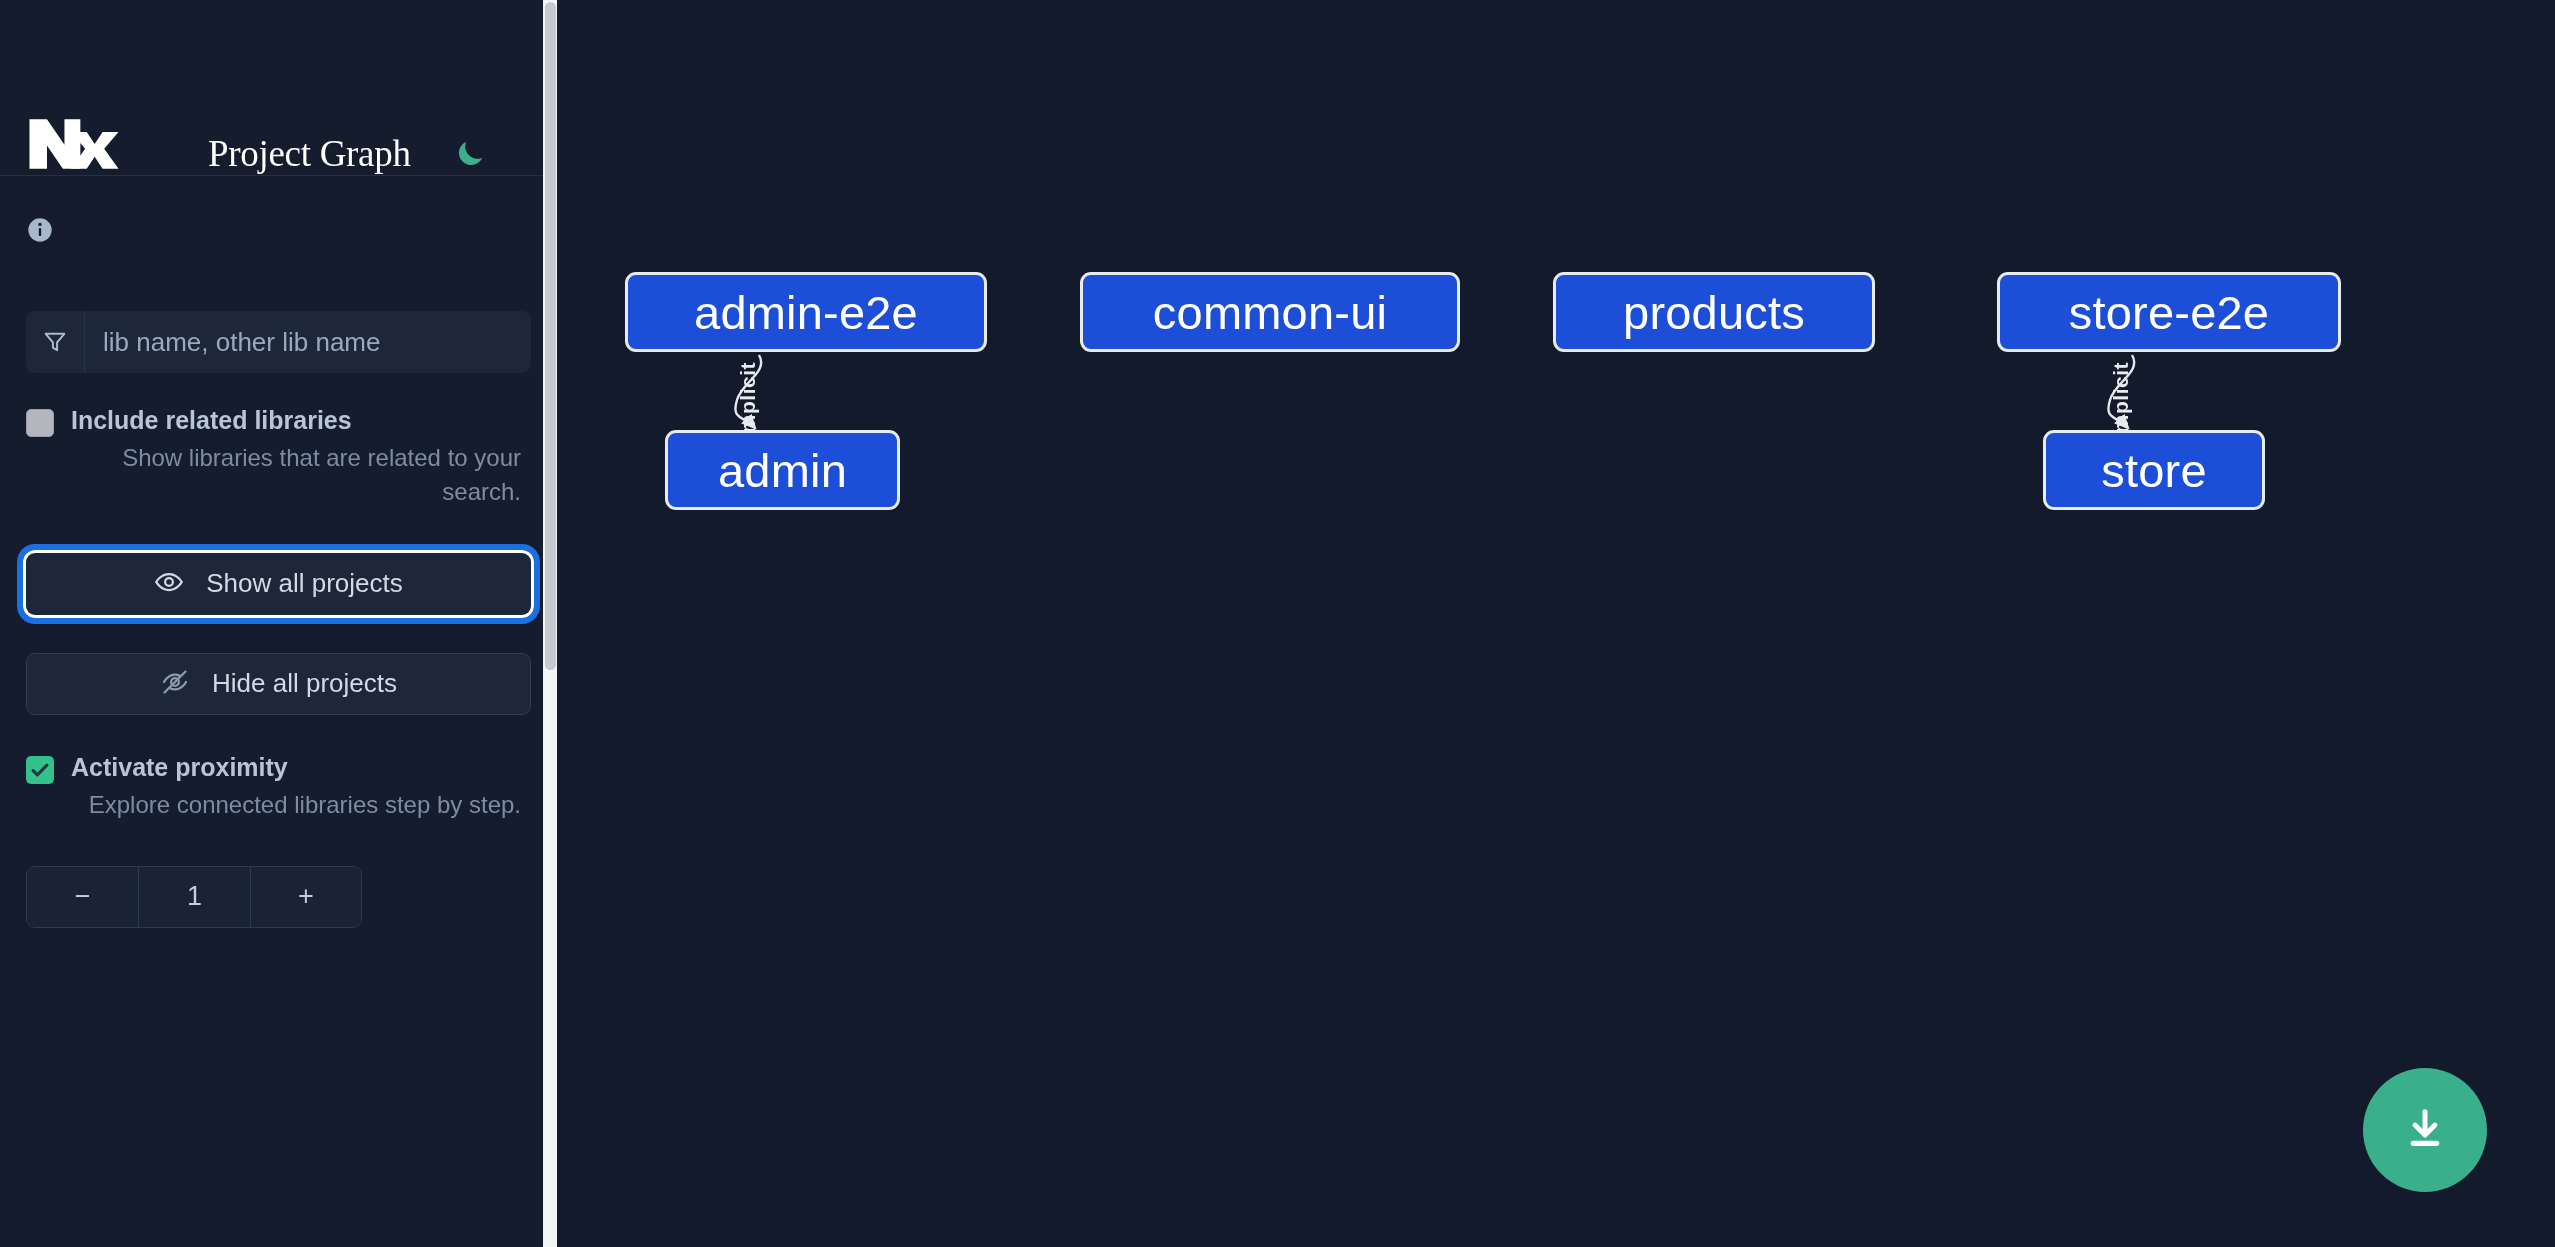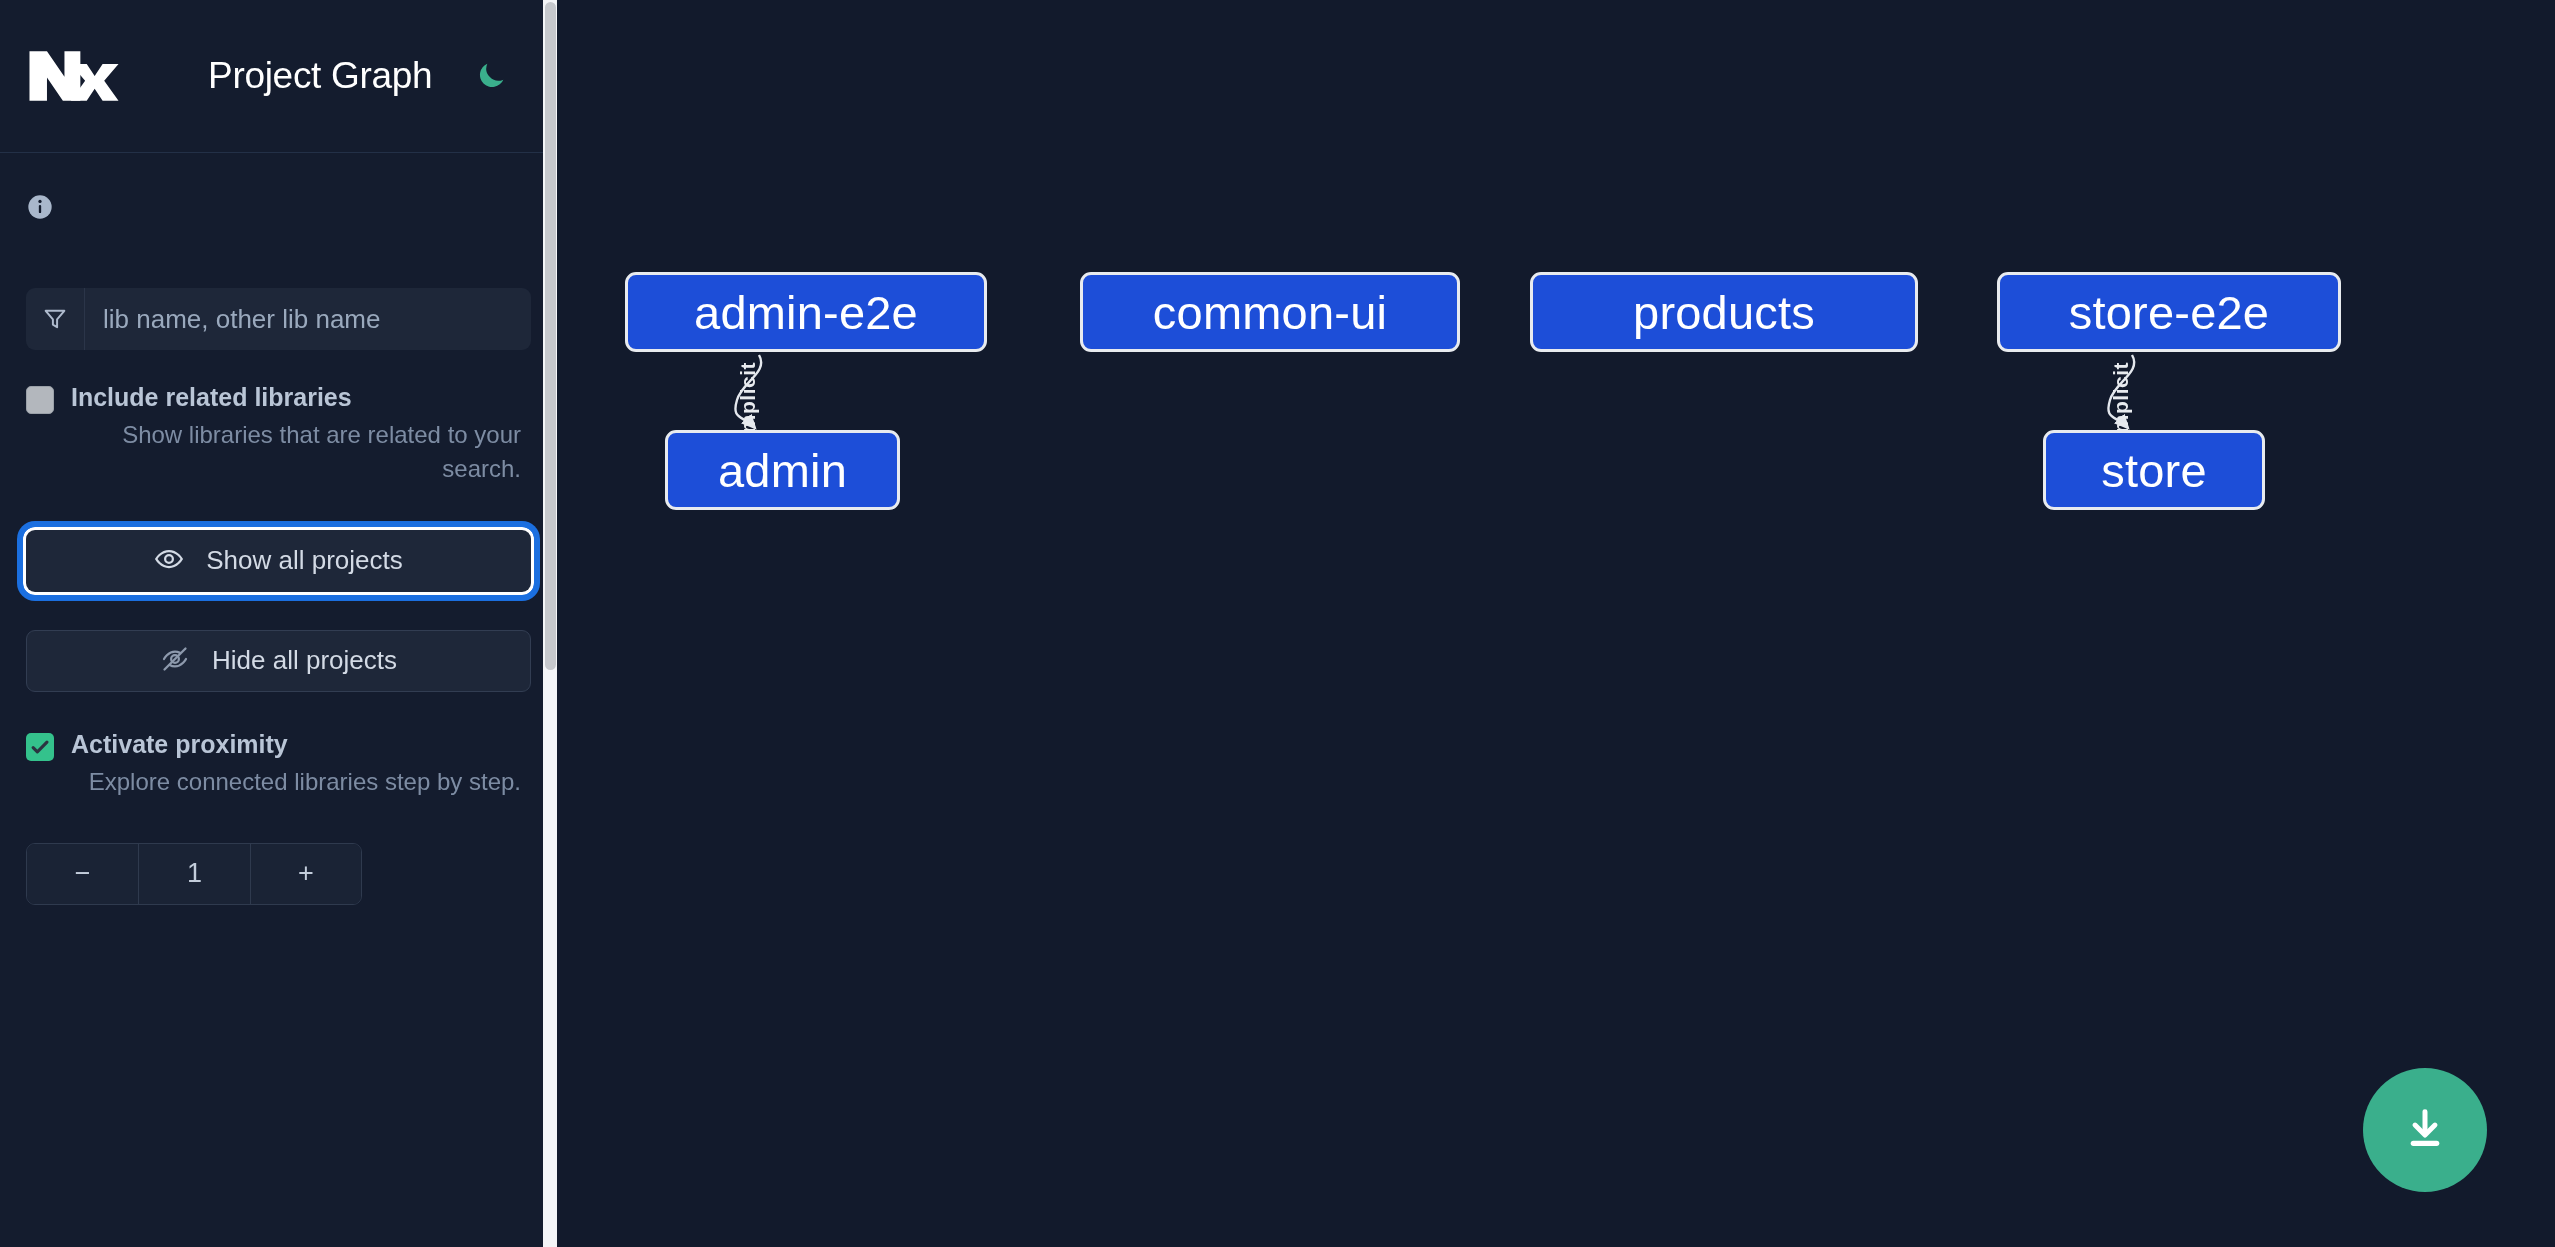--- a/index.html
+++ b/index.html
@@ -13,25 +13,26 @@
 
   
   .sidebar {
     position: relative;
     width: 557px; height: 1247px;
     background: #141c2e;
     flex: 0 0 557px;
     overflow: hidden;
   }
   .sidebar-header {
-    height: 153px;
-    display: flex;
-    align-items: center;
+    height: 176px;
+    display: flex;
+    align-items: flex-end;
     padding-left: 26px;
     border-bottom: 1px solid #233047;
+    font-family: Liberation Serif, serif;
   }
   .nx-logo { width: 96px; height: 62px; flex: 0 0 96px; }
   .app-title {
     font-size: 37px;
     font-weight: 400;
     color: #ffffff;
     margin-left: 86px;
     letter-spacing: -0.3px;
     white-space: nowrap;
   }
@@ -351,21 +352,21 @@
       <path d="M202,355 C212,372 185,382 180,400 C174,420 186,415 198,428" fill="none" stroke="#e4e8ee" stroke-width="2.4" marker-end="url(#arrow)"></path>
       <path d="M1575,355 C1585,372 1558,382 1553,400 C1547,420 1559,415 1571,428" fill="none" stroke="#e4e8ee" stroke-width="2.4" marker-end="url(#arrow)"></path>
     </svg>
 
     <div class="edge-label" style="left:179px; top:362px;">implicit</div>
     <div class="edge-label" style="left:1552px; top:362px;">implicit</div>
 
     <div class="node" style="left:68px;  top:272px; width:362px; height:80px;">admin-e2e</div>
     <div class="node" style="left:523px; top:272px; width:380px; height:80px;">common-ui</div>
     <div class="node" style="left:108px; top:430px; width:235px; height:80px;">admin</div>
-    <div class="node" style="left:973px; top:272px; width:388px; height:80px;">products</div>
+    <div class="node" style="left:996px; top:272px; width:322px; height:80px;">products</div>
     <div class="node" style="left:1440px; top:272px; width:344px; height:80px;">store-e2e</div>
     <div class="node" style="left:1486px; top:430px; width:222px; height:80px;">store</div>
 
     <button class="fab">
       <span>
         <svg width="52" height="52" viewBox="0 0 24 24" aria-hidden="true">
           <path d="M12 4v10" stroke="#ffffff" stroke-width="2.3" stroke-linecap="round" fill="none"></path>
           <path d="M7.4 10.2 12 14.8l4.6-4.6" stroke="#ffffff" stroke-width="2.3" stroke-linecap="round" stroke-linejoin="round" fill="none"></path>
           <path d="M6.6 18.6h10.8" stroke="#ffffff" stroke-width="2.4" stroke-linecap="round" fill="none"></path>
         </svg>

